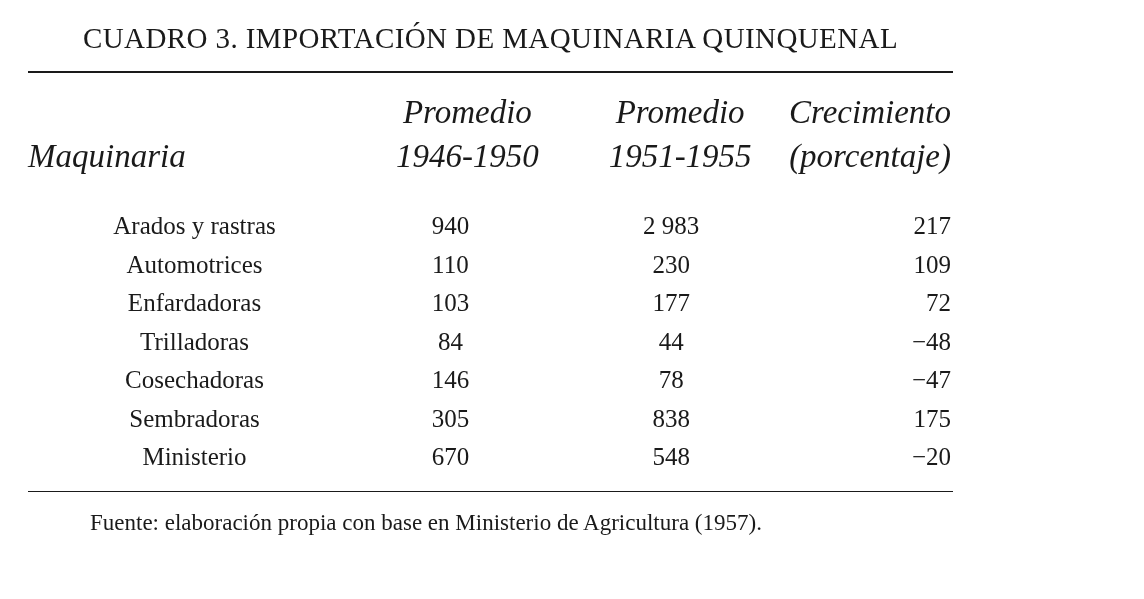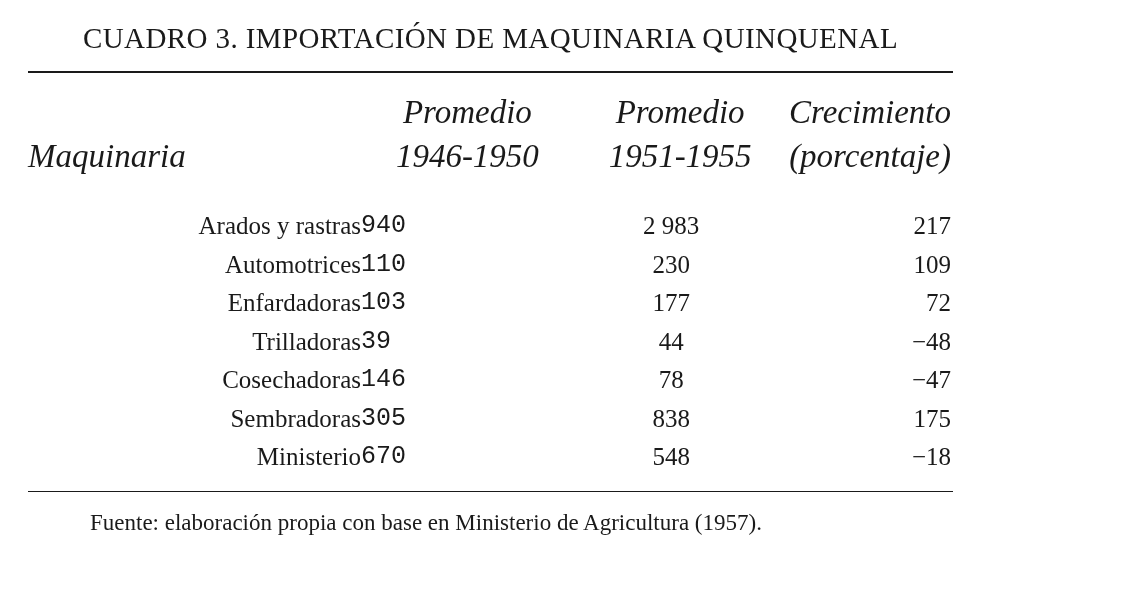--- a/index.html
+++ b/index.html
@@ -80,22 +80,22 @@
     font-size: 25px;
     padding: 1.5px 0;
     line-height: 1.42;
   }
   tbody tr:first-child td {
     padding-top: 20px;
   }
   tbody tr:last-child td {
     padding-bottom: 16px;
   }
-  td.name { text-align: right; }
-  td.num1 { text-align: left; padding-right: 34px; font-family: Liberation Mono, monospace; }
+  td.name { text-align: center; }
+  td.num1 { text-align: center; padding-right: 34px; }
   td.num2 { text-align: center; padding-right: 18px; }
   td.num3 { text-align: right; padding-right: 2px; }
 
   .source {
     font-size: 23px;
     padding-top: 18px;
     padding-left: 62px;
   }
 </style>
 </head>
@@ -148,41 +148,41 @@
         <td class="num3">109</td>
       </tr>
       <tr>
         <td class="name">Enfardadoras</td>
         <td class="num1">103</td>
         <td class="num2">177</td>
         <td class="num3">72</td>
       </tr>
       <tr>
         <td class="name">Trilladoras</td>
-        <td class="num1">39</td>
+        <td class="num1">84</td>
         <td class="num2">44</td>
         <td class="num3">−48</td>
       </tr>
       <tr>
         <td class="name">Cosechadoras</td>
         <td class="num1">146</td>
         <td class="num2">78</td>
         <td class="num3">−47</td>
       </tr>
       <tr>
         <td class="name">Sembradoras</td>
         <td class="num1">305</td>
         <td class="num2">838</td>
         <td class="num3">175</td>
       </tr>
       <tr>
         <td class="name">Ministerio</td>
         <td class="num1">670</td>
         <td class="num2">548</td>
-        <td class="num3">−18</td>
+        <td class="num3">−20</td>
       </tr>
     </tbody>
   </table>
 
   <hr class="rule-thin">
 
   <div class="source">Fuente: elaboración propia con base en Ministerio de Agricultura (1957).</div>
 
 </div>
 

